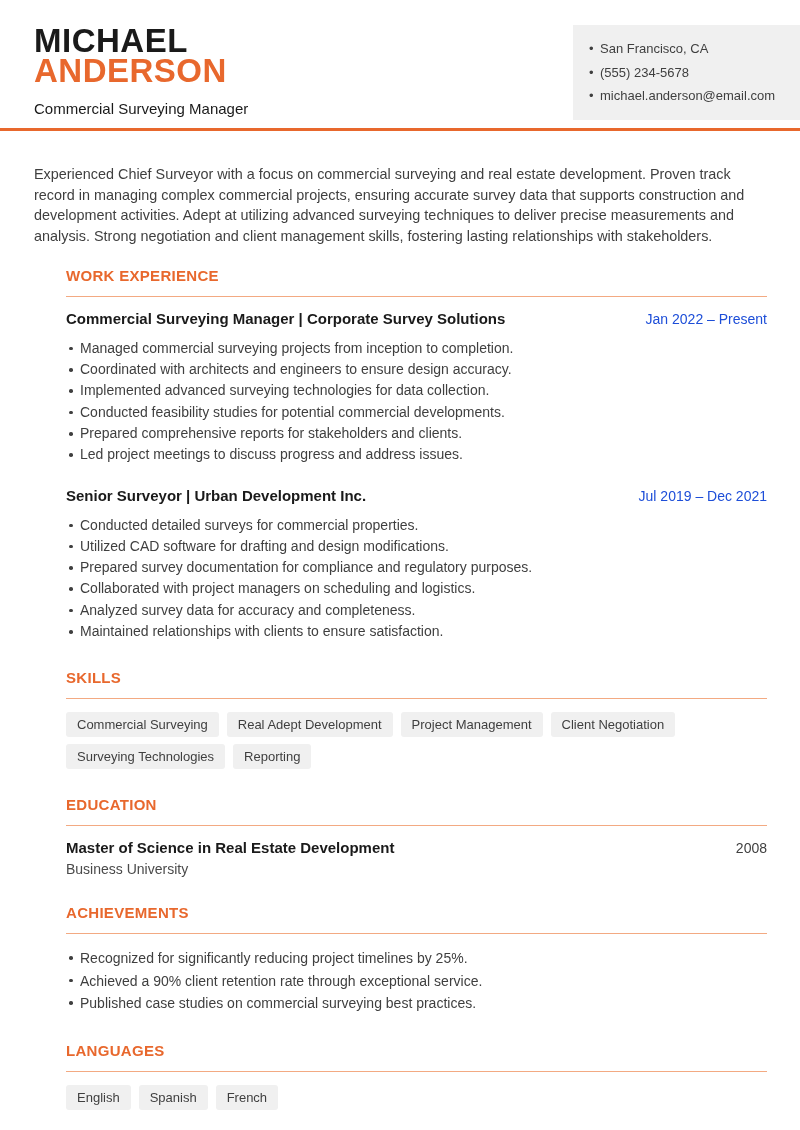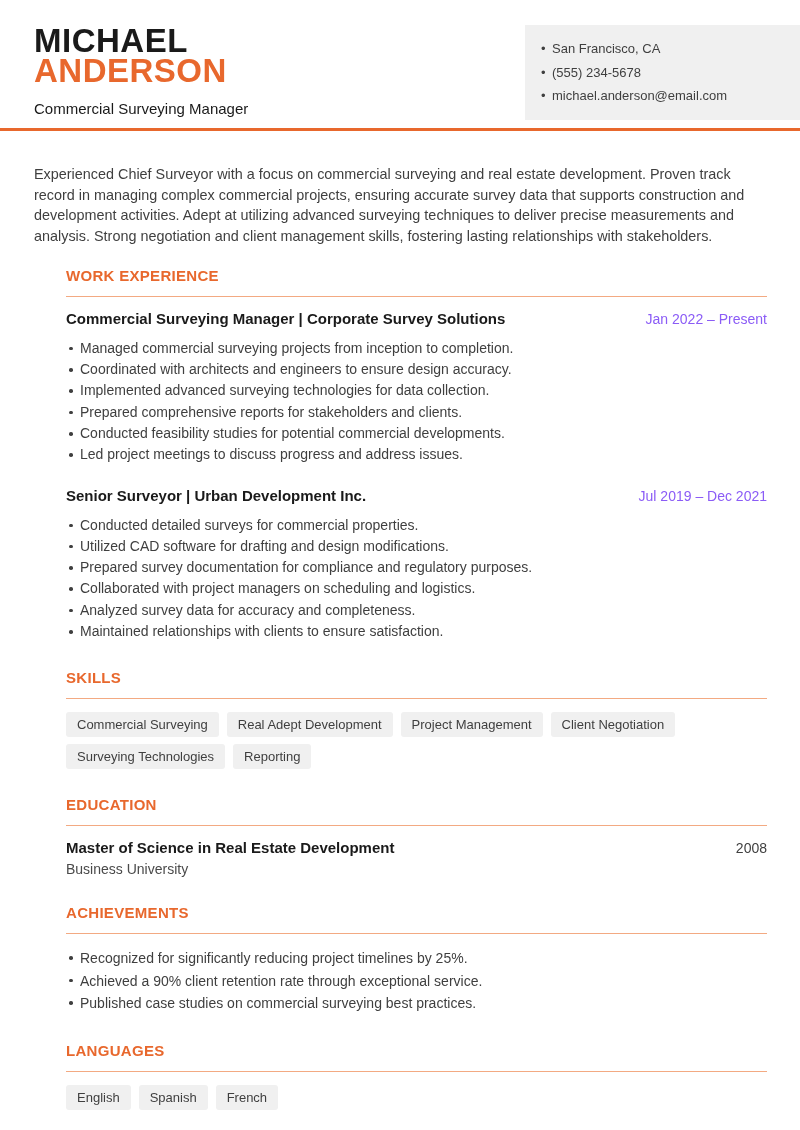--- a/index.html
+++ b/index.html
@@ -15,21 +15,21 @@
     font-family:"Liberation Sans","DejaVu Sans",sans-serif;
     color:#3F3F3F;
   }
   
   .header{position:relative;height:131px;}
   .name-block{position:absolute;left:34px;top:26px;}
   .name-line{font-size:33px;line-height:30px;font-weight:700;letter-spacing:.5px;color:#1A1A1A;}
   .name-line.last{color:var(--accent);}
   .role{margin-top:14px;font-size:15px;color:#1A1A1A;}
   .contact-card{
-    position:absolute;top:25px;right:0;width:275px;
+    position:absolute;top:25px;right:0;width:227px;
     background:var(--contact-bg);padding:12px 8px 12px 16px;
   }
   .contact-card ul{list-style:none;}
   .contact-card li{
     font-size:13px;line-height:23.5px;color:#3F3F3F;
     padding-left:11px;position:relative;white-space:nowrap;
   }
   .contact-card li::before{
     content:'•';position:absolute;left:0;top:0;color:#3F3F3F;
   }
@@ -38,21 +38,21 @@
   .main{padding:33px 33px 0 34px;}
   .summary{font-size:14.4px;line-height:20.7px;color:#3F3F3F;margin-bottom:20px;}
   .section{margin-bottom:27px;margin-left:32px;}
   .section-h{font-size:15px;font-weight:700;letter-spacing:.3px;color:var(--accent);}
   .section-rule{height:1px;background:var(--rule-light);margin:12px 0 13px 0;border:0;}
   
   .job{margin-bottom:21px;}
   .job:last-child{margin-bottom:0;}
   .row-head{display:flex;justify-content:space-between;align-items:baseline;}
   .job-title{font-size:15px;font-weight:700;color:#1A1A1A;}
-  .job-dates{font-size:14px;color:#8b5cf6;white-space:nowrap;}
+  .job-dates{font-size:14px;color:#1d4ed8;white-space:nowrap;}
   ul.bullets{list-style:none;margin-top:11px;}
   ul.bullets li{
     position:relative;padding-left:14px;
     font-size:14px;line-height:21.3px;color:#3F3F3F;
   }
   ul.bullets.loose li{line-height:22.4px;}
   ul.bullets li::before{
     content:'';position:absolute;left:3px;top:9px;
     width:3.5px;height:3.5px;border-radius:50%;background:#3F3F3F;
   }
@@ -97,22 +97,22 @@
     <div class="job">
       <div class="row-head">
         <div class="job-title">Commercial Surveying Manager | Corporate Survey Solutions</div>
         <div class="job-dates">Jan 2022 – Present</div>
       </div>
       <ul class="bullets">
 
       <li>Managed commercial surveying projects from inception to completion.</li>
           <li>Coordinated with architects and engineers to ensure design accuracy.</li>
           <li>Implemented advanced surveying technologies for data collection.</li>
+          <li>Conducted feasibility studies for potential commercial developments.</li>
           <li>Prepared comprehensive reports for stakeholders and clients.</li>
-          <li>Conducted feasibility studies for potential commercial developments.</li>
           <li>Led project meetings to discuss progress and address issues.</li>
         </ul>
     </div>
 
     <div class="job">
       <div class="row-head">
         <div class="job-title">Senior Surveyor | Urban Development Inc.</div>
         <div class="job-dates">Jul 2019 – Dec 2021</div>
       </div>
       <ul class="bullets">

